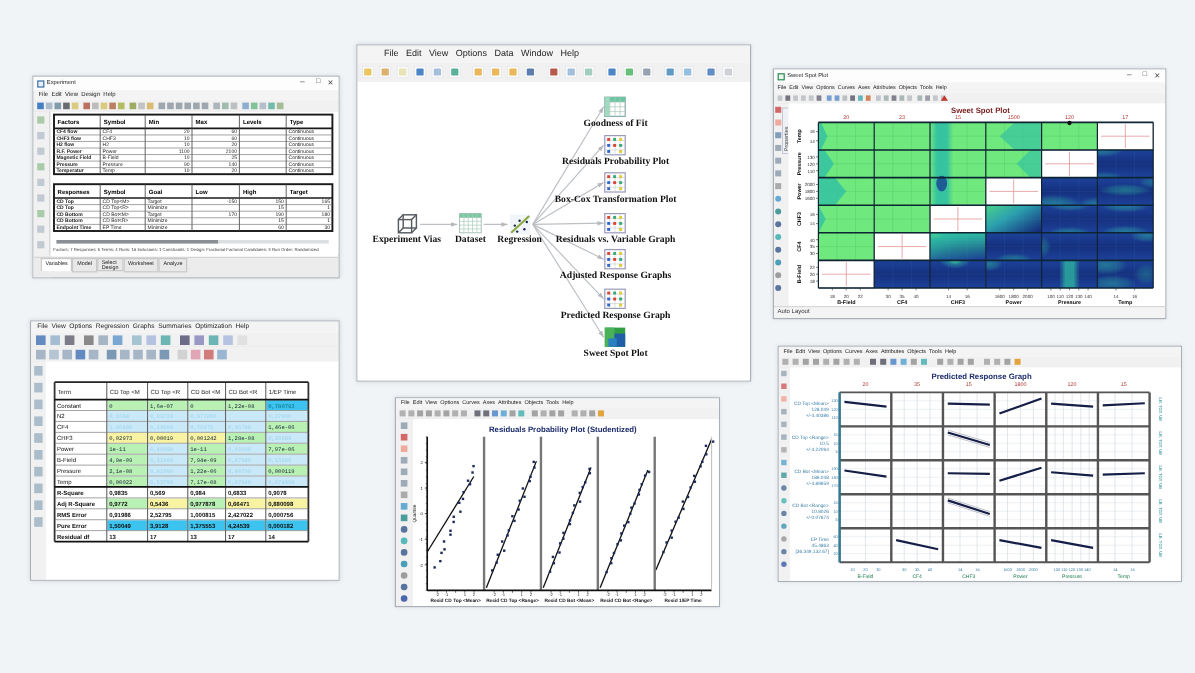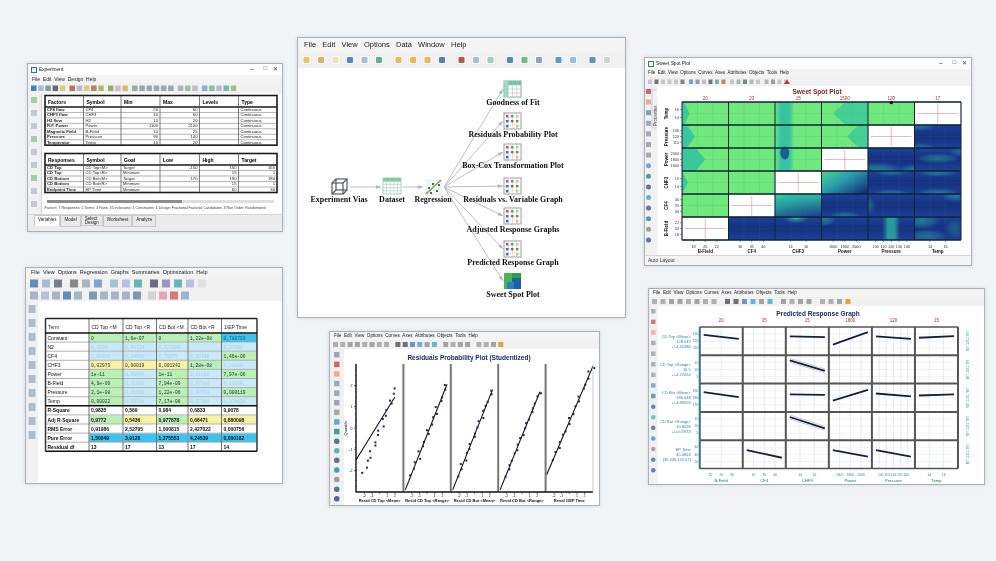--- a/index.html
+++ b/index.html
@@ -10,21 +10,21 @@
 .mb{position:absolute;left:0;right:0;background:#f4f4f4;color:#1d1d1d;white-space:nowrap;}
 .tl{position:absolute;left:0;right:0;background:#f1f1f1;border-bottom:1px solid #d7d9dc;}
 .btns{position:absolute;color:#444;}
 svg{display:block;}
 .lstrip{position:absolute;background:#f1f1f1;border-right:1px solid #dddfe2;}
 </style>
 </head>
 <body>
 
 <div class="win" id="winB" style="left:297px;top:37px;width:329px;height:281px;">
-  <div class="mb" style="top:0;height:14px;font-size:7.5px;padding-left:6px;line-height:14px;">File&nbsp;&nbsp;&nbsp;Edit&nbsp;&nbsp;&nbsp;View&nbsp;&nbsp;&nbsp;Options&nbsp;&nbsp;&nbsp;Data&nbsp;&nbsp;&nbsp;Window&nbsp;&nbsp;&nbsp;Help</div>
+  <div class="mb" style="top:0;height:14px;font-size:7.5px;padding-left:22px;line-height:14px;">File&nbsp;&nbsp;&nbsp;Edit&nbsp;&nbsp;&nbsp;View&nbsp;&nbsp;&nbsp;Options&nbsp;&nbsp;&nbsp;Data&nbsp;&nbsp;&nbsp;Window&nbsp;&nbsp;&nbsp;Help</div>
   <div class="tl" style="top:14px;height:16px;"></div>
   <svg id="toolB" style="position:absolute;top:14px;left:0" width="329" height="16" viewBox="0 0 329 16">
       <rect x="4" y="3.5" width="9" height="9" fill="#fbfbfb" stroke="#e2e4e6" stroke-width="0.5"></rect>
       <rect x="5.5" y="5" width="6" height="6" fill="#e8c050" opacity="0.9" rx="1"></rect>
       <rect x="18.5" y="3.5" width="9" height="9" fill="#fbfbfb" stroke="#e2e4e6" stroke-width="0.5"></rect>
       <rect x="20" y="5" width="6" height="6" fill="#d8a85c" opacity="0.9" rx="1"></rect>
       <rect x="33" y="3.5" width="9" height="9" fill="#fbfbfb" stroke="#e2e4e6" stroke-width="0.5"></rect>
       <rect x="34.5" y="5" width="6" height="6" fill="#e8e0b0" opacity="0.9" rx="1"></rect>
       <rect x="47.5" y="3.5" width="9" height="9" fill="#fbfbfb" stroke="#e2e4e6" stroke-width="0.5"></rect>
       <rect x="49" y="5" width="6" height="6" fill="#3a78c0" opacity="0.9" rx="1"></rect>

